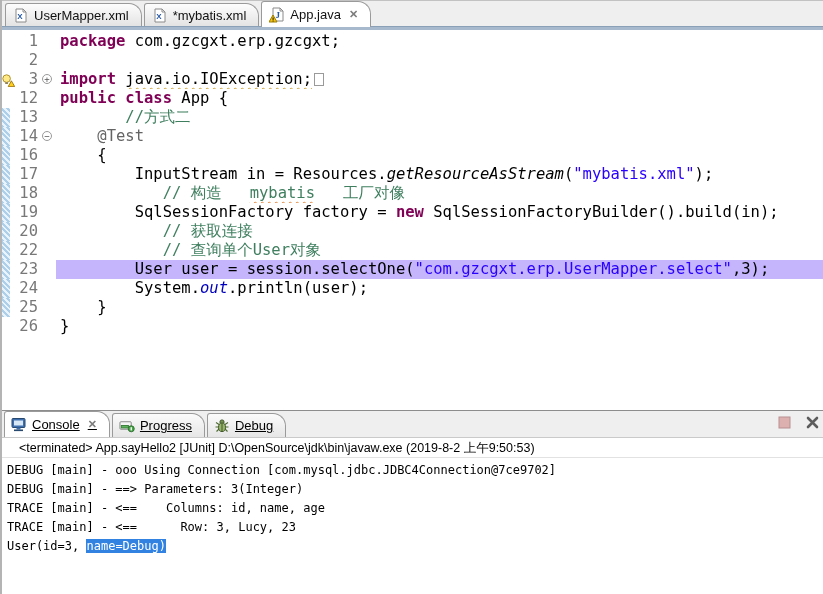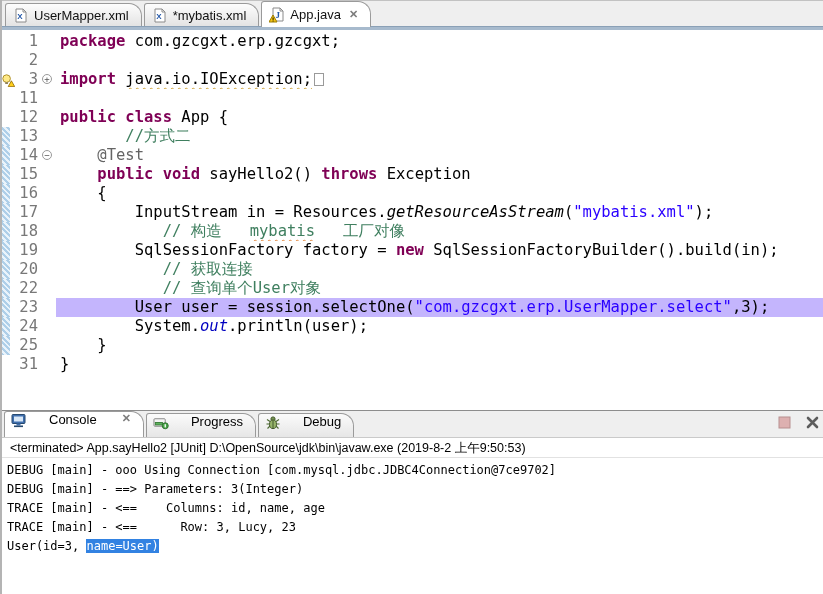--- a/index.html
+++ b/index.html
@@ -41,27 +41,27 @@
   .c-warn  { text-decoration:underline wavy #cfa43a 1px; text-underline-offset:3px; }
   .c-spell { text-decoration:underline wavy #e2863c 1px; text-underline-offset:3px; }
   .foldbox { display:inline-block; width:10px; height:13px; border:1px solid #9a9a9a; margin-left:2px;
              vertical-align:-2px; }
   .warnicon { position:absolute; left:0; top:3px; width:13px; height:13px; }
 
   
   .console { border-top:1px solid #8d8d8d; background:#fff; }
   .ctabbar { height:27px; background:#efefef; border-bottom:1px solid #cacaca;
              display:flex; align-items:flex-end; padding-left:2px; position:relative; }
-  .ctab { display:flex; align-items:flex-start; gap:22px; height:24px; padding:0 12px 0 6px;
+  .ctab { display:flex; align-items:center; gap:5px; height:24px; padding:0 12px 0 6px;
           border:1px solid #9a9a9a; border-bottom:none; border-radius:3px 13px 0 0;
-          background:linear-gradient(#fbfbfb,#e6e6e6); font-size:13px; margin-right:2px; }
+          background:linear-gradient(#fbfbfb,#e6e6e6); font-size:13px; margin-right:2px;text-decoration:underline; }
   .ctab.active { background:#fff; height:26px; }
   .ctoolbar { position:absolute; right:4px; top:4px; display:flex; align-items:center; gap:14px; }
   .toolbtn { width:14px; height:14px; display:inline-flex; align-items:center; justify-content:center; }
-  .cstatus { height:20px; line-height:20px; font-size:12.5px; color:#000; padding-left:8px;
+  .cstatus { height:20px; line-height:20px; font-size:12.5px; color:#000; padding-left:17px;
              border-bottom:1px solid #e2e2e2; white-space:nowrap; overflow:hidden; }
   .cout { padding:3px 0 0 5px; font-family:"DejaVu Sans Mono", monospace; font-size:12px; color:#000; }
   .cline { height:19px; line-height:19px; white-space:pre; }
   .sel { background:#3282e2; color:#fff; }
 
   .ticon { display:inline-flex; width:16px; height:16px; align-items:center; justify-content:center; }
 </style>
 </head>
 <body>
 
@@ -108,35 +108,33 @@
   </div>
 
   <div class="editor" id="editor">
       <div class="code-row"><div class="cell-diff"></div><div class="cell-num">1</div><div class="cell-fold"></div><div class="cell-code"><span class="c-kw">package</span><span> com.gzcgxt.erp.gzcgxt;</span></div></div>
       <div class="code-row"><div class="cell-diff"></div><div class="cell-num">2</div><div class="cell-fold"></div><div class="cell-code"></div></div>
       <div class="code-row"><div class="cell-diff"></div><span class="warnicon"><svg width="13" height="13" viewBox="0 0 13 13">
             <circle cx="4.6" cy="4.6" r="3.8" fill="#ffea87" stroke="#b0922e"></circle>
             <rect x="3.2" y="8.2" width="2.8" height="1.8" fill="#8f815a"></rect>
             <path d="M6.2 12.6 L9.4 6.8 L12.7 12.6 Z" fill="#ffcf1c" stroke="#8f6700" stroke-width="0.8"></path>
           </svg></span><div class="cell-num">3</div><div class="cell-fold"><span class="foldmark">+</span></div><div class="cell-code"><span class="c-kw">import</span><span> </span><span class="c-warn">java.io.IOException;</span><span class="foldbox"></span></div></div>
-      <div class="code-row"><div class="cell-diff"></div><div class="cell-num">11</div><div class="cell-fold"></div><div class="cell-code"></div></div>
       <div class="code-row"><div class="cell-diff"></div><div class="cell-num">12</div><div class="cell-fold"></div><div class="cell-code"><span class="c-kw">public</span><span> </span><span class="c-kw">class</span><span> App {</span></div></div>
       <div class="code-row"><div class="cell-diff changed"></div><div class="cell-num">13</div><div class="cell-fold"></div><div class="cell-code"><span>    </span><span class="c-com">//方式二</span></div></div>
       <div class="code-row"><div class="cell-diff changed"></div><div class="cell-num">14</div><div class="cell-fold"><span class="foldmark">−</span></div><div class="cell-code"><span>    </span><span class="c-ann">@Test</span></div></div>
-      <div class="code-row"><div class="cell-diff changed"></div><div class="cell-num">15</div><div class="cell-fold"></div><div class="cell-code"><span>    </span><span class="c-kw">public</span><span> </span><span class="c-kw">void</span><span> sayHello2() </span><span class="c-kw">throws</span><span> Exception</span></div></div>
       <div class="code-row"><div class="cell-diff changed"></div><div class="cell-num">16</div><div class="cell-fold"></div><div class="cell-code"><span>    {</span></div></div>
       <div class="code-row"><div class="cell-diff changed"></div><div class="cell-num">17</div><div class="cell-fold"></div><div class="cell-code"><span>        InputStream in = Resources.</span><span class="c-sm">getResourceAsStream</span><span>(</span><span class="c-str">"mybatis.xml"</span><span>);</span></div></div>
       <div class="code-row"><div class="cell-diff changed"></div><div class="cell-num">18</div><div class="cell-fold"></div><div class="cell-code"><span>        </span><span class="c-com">// 构造</span><span class="c-com c-spell">mybatis</span><span class="c-com">工厂对像</span></div></div>
       <div class="code-row"><div class="cell-diff changed"></div><div class="cell-num">19</div><div class="cell-fold"></div><div class="cell-code"><span>        SqlSessionFactory factory = </span><span class="c-kw">new</span><span> SqlSessionFactoryBuilder().build(in);</span></div></div>
       <div class="code-row"><div class="cell-diff changed"></div><div class="cell-num">20</div><div class="cell-fold"></div><div class="cell-code"><span>        </span><span class="c-com">// 获取连接</span></div></div>
       <div class="code-row"><div class="cell-diff changed"></div><div class="cell-num">22</div><div class="cell-fold"></div><div class="cell-code"><span>        </span><span class="c-com">// 查询单个User对象</span></div></div>
       <div class="code-row current"><div class="cell-diff changed"></div><div class="cell-num">23</div><div class="cell-fold"></div><div class="cell-code"><span>        User user = session.selectOne(</span><span class="c-str">"com.gzcgxt.erp.UserMapper.select"</span><span>,3);</span></div></div>
       <div class="code-row"><div class="cell-diff changed"></div><div class="cell-num">24</div><div class="cell-fold"></div><div class="cell-code"><span>        System.</span><span class="c-sf">out</span><span>.println(user);</span></div></div>
       <div class="code-row"><div class="cell-diff changed"></div><div class="cell-num">25</div><div class="cell-fold"></div><div class="cell-code"><span>    }</span></div></div>
-      <div class="code-row"><div class="cell-diff"></div><div class="cell-num">31</div><div class="cell-fold"></div><div class="cell-code"><span>}</span></div></div>
+      <div class="code-row"><div class="cell-diff"></div><div class="cell-num">26</div><div class="cell-fold"></div><div class="cell-code"><span>}</span></div></div>
     </div>
 
   <div class="console">
     <div class="ctabbar">
       <div style="display:flex; align-items:flex-end;" id="console-tabs">
           <div class="ctab active">
             <span class="ticon">
               <svg width="16" height="15" viewBox="0 0 16 15">
                 <rect x="1" y="1.5" width="13" height="9" rx="1" fill="#3f6fae" stroke="#27496f"></rect>
                 <rect x="3" y="3.5" width="9" height="5" fill="#d9e8f7"></rect>
@@ -182,17 +180,17 @@
             </svg>
           </span>
       </div>
     </div>
     <div class="cstatus">&lt;terminated&gt; App.sayHello2 [JUnit] D:\OpenSource\jdk\bin\javaw.exe (2019-8-2 上午9:50:53)</div>
     <div class="cout" id="console-out">
         <div class="cline"><span>DEBUG [main] - ooo Using Connection [com.mysql.jdbc.JDBC4Connection@7ce9702]</span></div>
         <div class="cline"><span>DEBUG [main] - ==&gt; Parameters: 3(Integer)</span></div>
         <div class="cline"><span>TRACE [main] - &lt;==    Columns: id, name, age</span></div>
         <div class="cline"><span>TRACE [main] - &lt;==      Row: 3, Lucy, 23</span></div>
-        <div class="cline"><span>User(id=3, </span><span class="sel">name=User)</span></div>
+        <div class="cline"><span>User(id=3, </span><span class="sel">name=Debug)</span></div>
       </div>
   </div>
 
 </div>
 
 </body></html>

